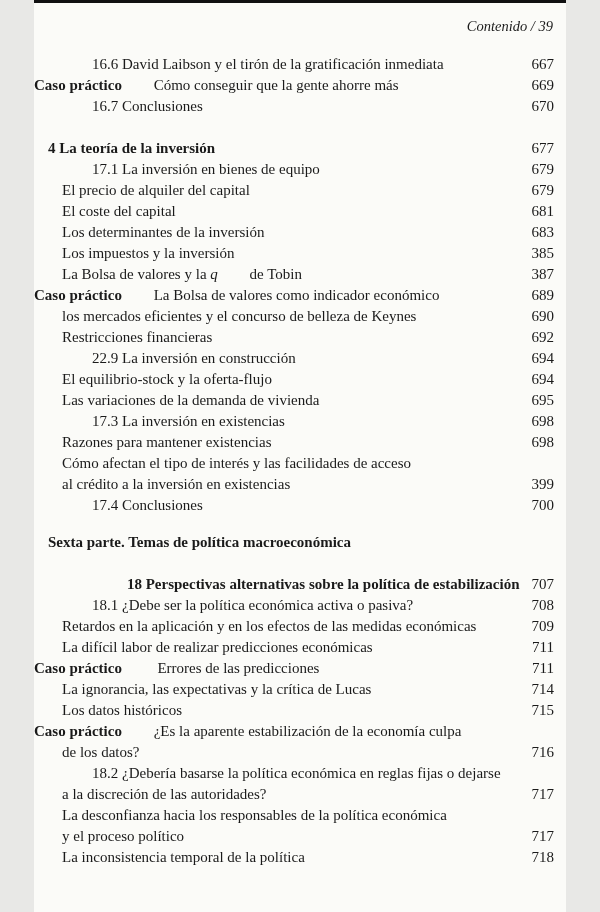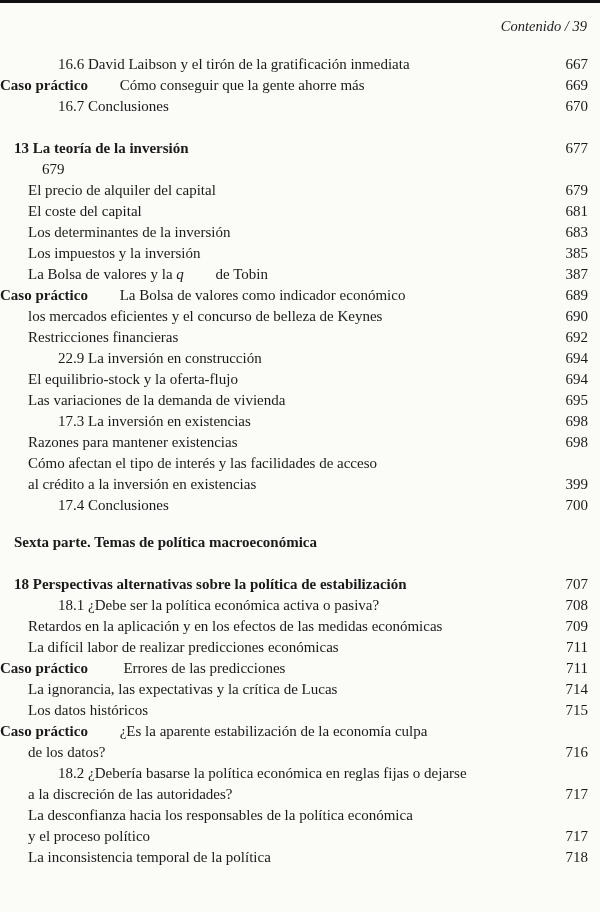--- a/index.html
+++ b/index.html
@@ -1,17 +1,17 @@
 <!DOCTYPE html>
 <html><head>
 <meta charset="utf-8">
 <style>
   html, body { margin: 0; padding: 0; background: #e8e8e6; }
   .page {
-    width: 600px;
+    width: 532px;
     height: 912px;
     margin: 0 auto;
     background: #fbfbf8;
     color: #1a1a1a;
     font-family: "Liberation Serif", serif;
     font-size: 15px;
     box-sizing: border-box;
     overflow: hidden;
     position: relative;
   }
@@ -64,24 +64,25 @@
   </div>
       <div class="toc-row indent-2">
     <span class="toc-text"><span class="seg-b">Caso práctico</span><span class="seg-n"> Cómo conseguir que la gente ahorre más</span></span>
     <span class="toc-page">669</span>
   </div>
       <div class="toc-row indent-1">
     <span class="toc-text"><span class="seg-n">16.7 Conclusiones</span></span>
     <span class="toc-page">670</span>
   </div>
       <div class="toc-row indent-0" style="margin-top: 21px;">
-    <span class="toc-text"><span class="seg-b">13 La teoría de la inversión</span></span>
+    <span class="toc-text"><span class="seg-b">4 La teoría de la inversión</span></span>
     <span class="toc-page">677</span>
   </div>
       <div class="toc-row indent-1">
+    <span class="toc-text"><span class="seg-n">17.1 La inversión en bienes de equipo</span></span>
     <span class="toc-page">679</span>
   </div>
       <div class="toc-row indent-2">
     <span class="toc-text"><span class="seg-n">El precio de alquiler del capital</span></span>
     <span class="toc-page">679</span>
   </div>
       <div class="toc-row indent-2">
     <span class="toc-text"><span class="seg-n">El coste del capital</span></span>
     <span class="toc-page">681</span>
   </div>
@@ -138,21 +139,21 @@
     <span class="toc-page">399</span>
   </div>
       <div class="toc-row indent-1">
     <span class="toc-text"><span class="seg-n">17.4 Conclusiones</span></span>
     <span class="toc-page">700</span>
   </div>
       <div class="toc-row indent-0" style="margin-top: 16px;">
     <span class="toc-text"><span class="seg-b">Sexta parte. Temas de política macroeconómica</span></span>
     <span class="toc-page"></span>
   </div>
-      <div class="toc-row indent-0" style="margin-top: 21px;">
+      <div class="toc-row indent-0" style="margin-top: 21px; justify-content: flex-end;">
     <span class="toc-text"><span class="seg-b">18 Perspectivas alternativas sobre la política de estabilización</span></span>
     <span class="toc-page">707</span>
   </div>
       <div class="toc-row indent-1">
     <span class="toc-text"><span class="seg-n">18.1 ¿Debe ser la política económica activa o pasiva?</span></span>
     <span class="toc-page">708</span>
   </div>
       <div class="toc-row indent-2">
     <span class="toc-text"><span class="seg-n">Retardos en la aplicación y en los efectos de las medidas económicas</span></span>
     <span class="toc-page">709</span>

